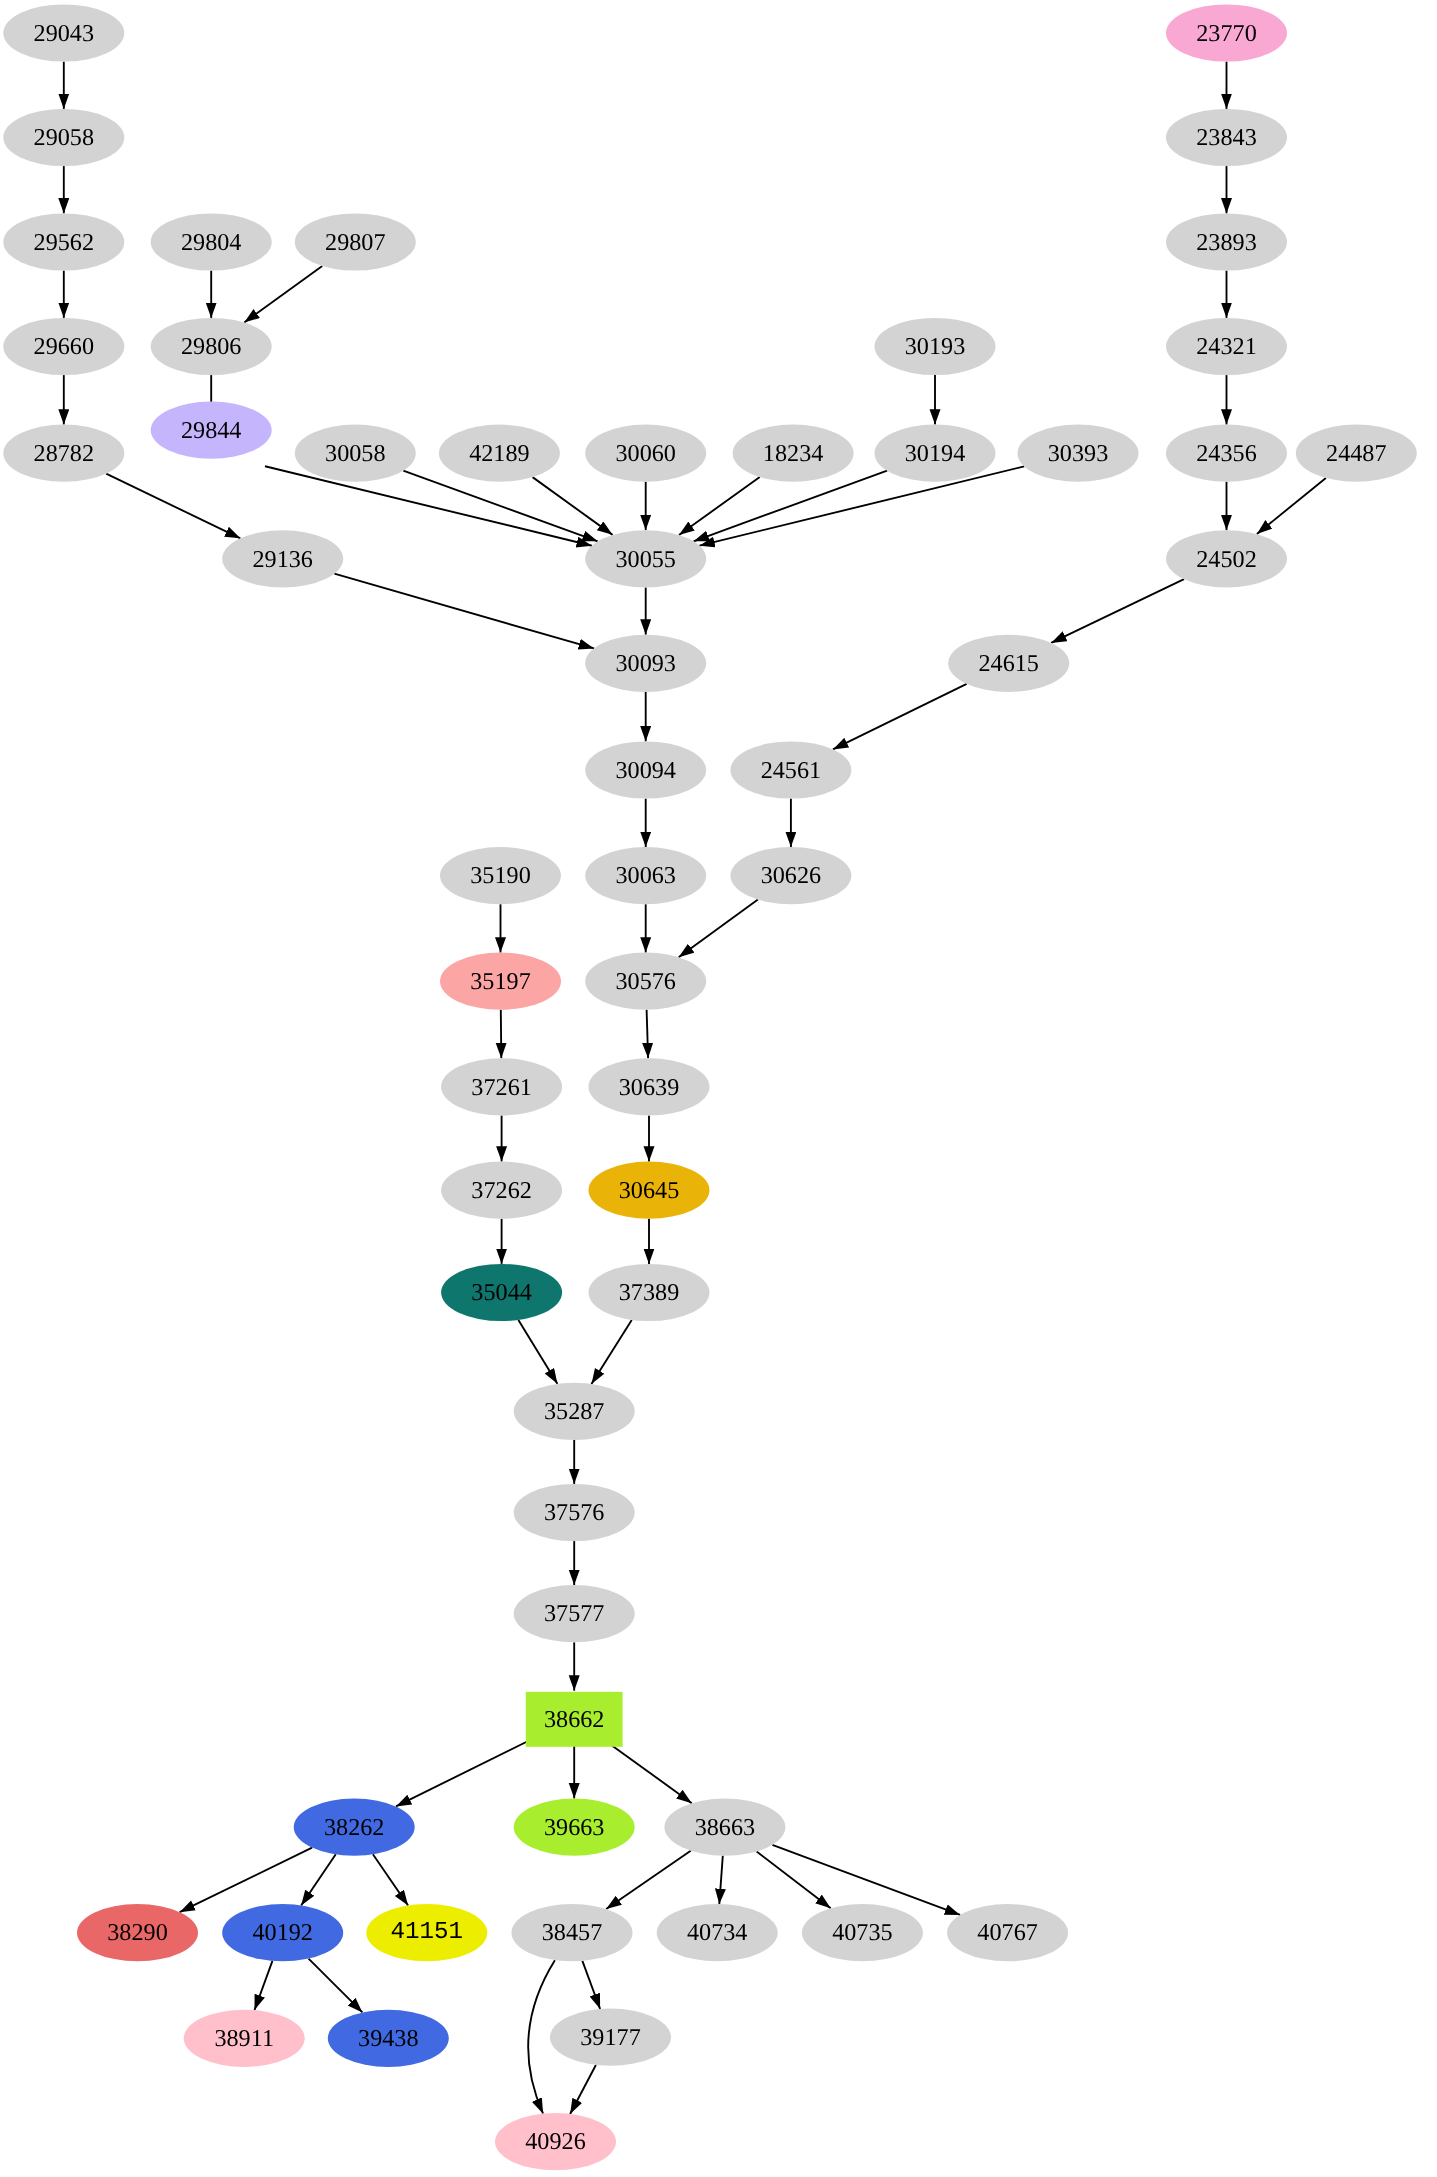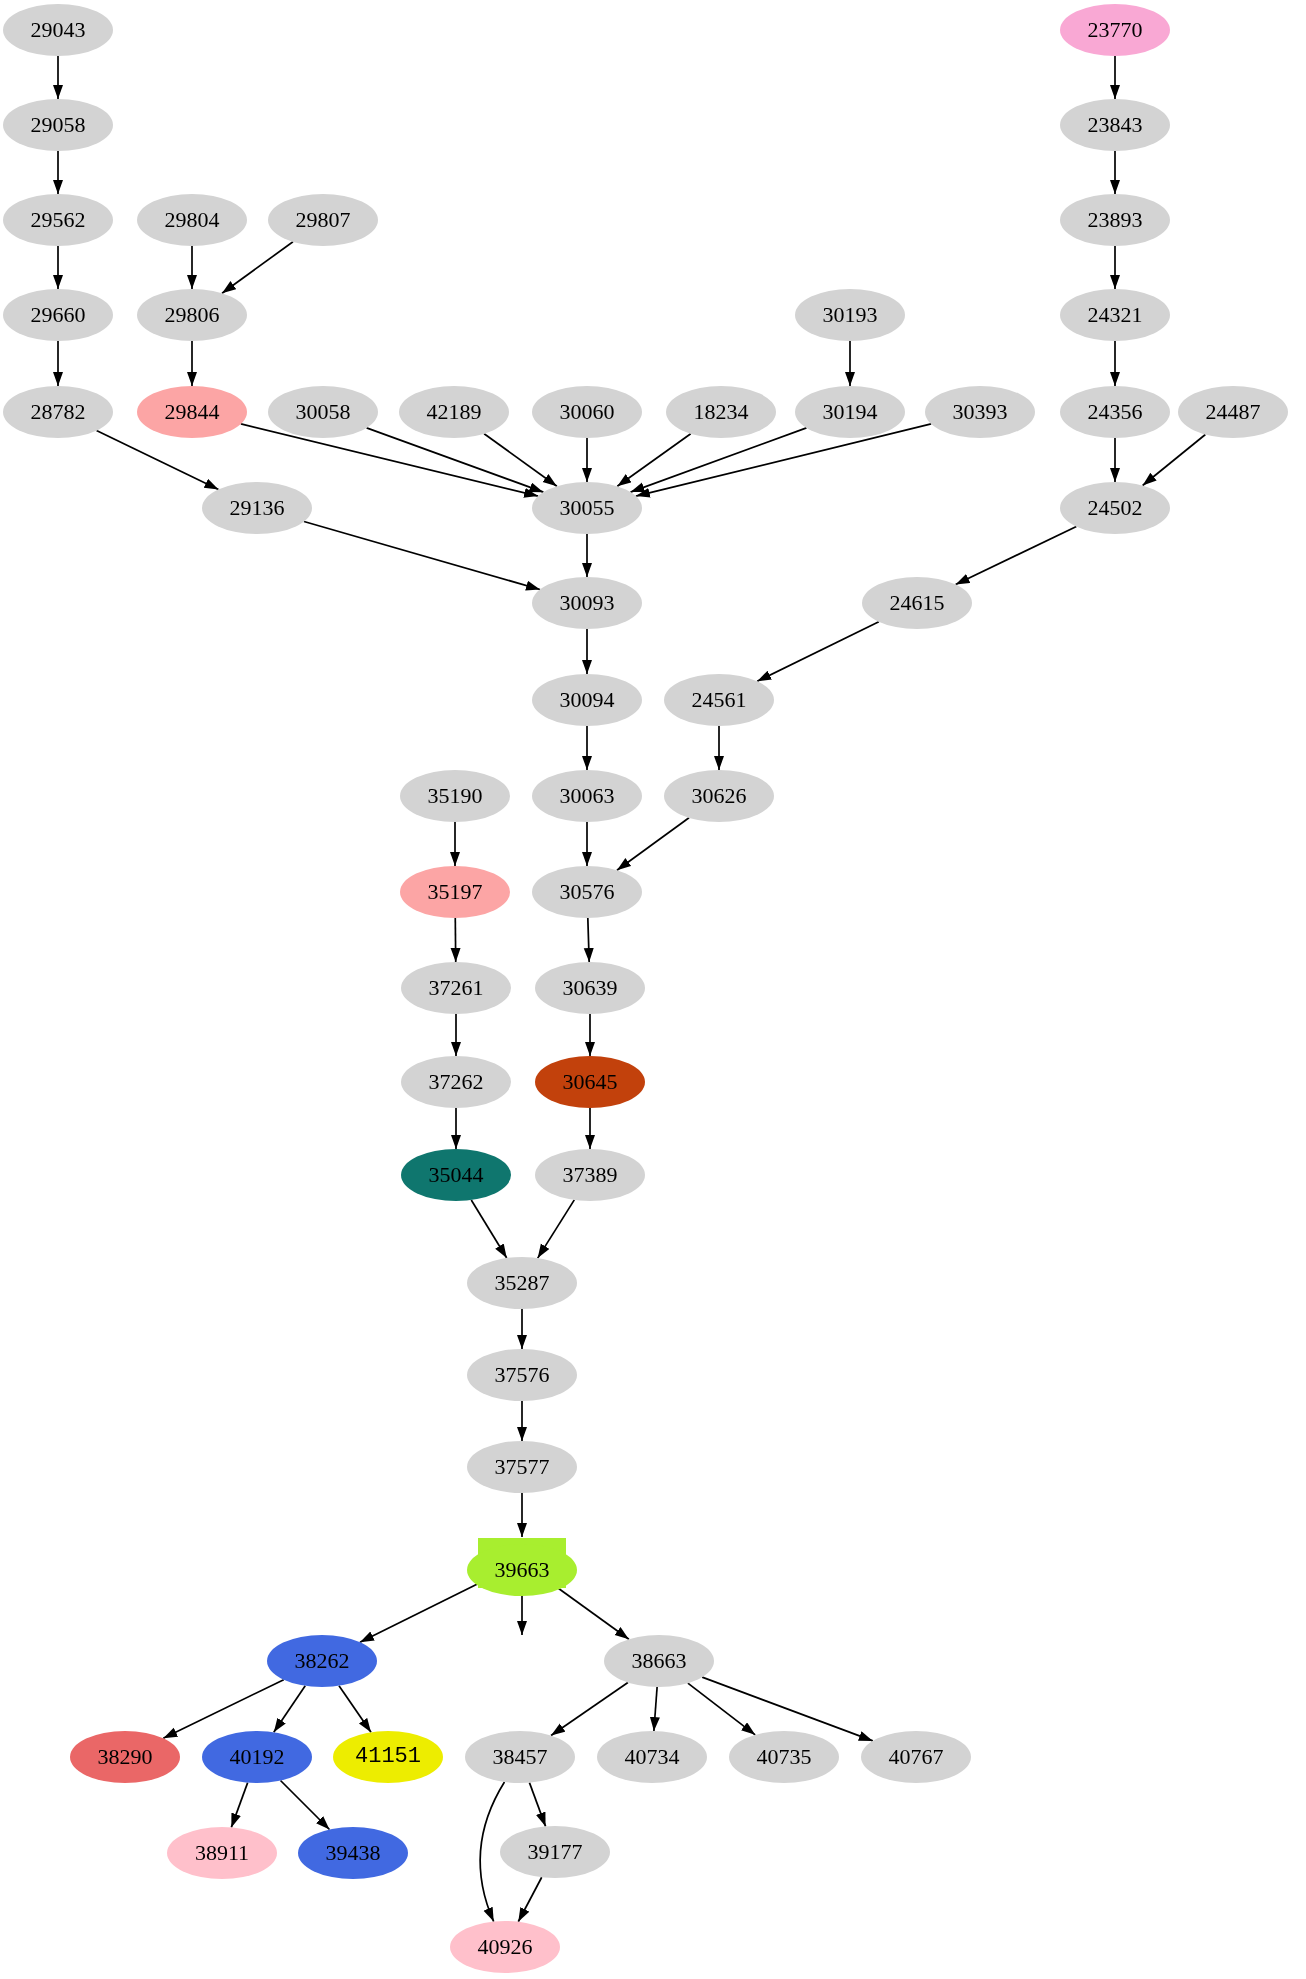--- a/index.html
+++ b/index.html
@@ -102,21 +102,21 @@
     <div class="node" style="left: 1060px; top: 99px; background: rgb(211, 211, 211);">23843</div>
     <div class="node" style="left: 3px; top: 194px; background: rgb(211, 211, 211);">29562</div>
     <div class="node" style="left: 137px; top: 194px; background: rgb(211, 211, 211);">29804</div>
     <div class="node" style="left: 268px; top: 194px; background: rgb(211, 211, 211);">29807</div>
     <div class="node" style="left: 1060px; top: 194px; background: rgb(211, 211, 211);">23893</div>
     <div class="node" style="left: 3px; top: 289px; background: rgb(211, 211, 211);">29660</div>
     <div class="node" style="left: 137px; top: 289px; background: rgb(211, 211, 211);">29806</div>
     <div class="node" style="left: 795px; top: 289px; background: rgb(211, 211, 211);">30193</div>
     <div class="node" style="left: 1060px; top: 289px; background: rgb(211, 211, 211);">24321</div>
     <div class="node" style="left: 3px; top: 386px; background: rgb(211, 211, 211);">28782</div>
-    <div class="node" style="left: 137px; top: 386px; background: #fca5a5;">29844</div>
+    <div class="node" style="left: 137px; top: 365px; background: #c4b5fd;">29844</div>
     <div class="node" style="left: 268px; top: 386px; background: rgb(211, 211, 211);">30058</div>
     <div class="node" style="left: 399px; top: 386px; background: rgb(211, 211, 211);">42189</div>
     <div class="node" style="left: 532px; top: 386px; background: rgb(211, 211, 211);">30060</div>
     <div class="node" style="left: 666px; top: 386px; background: rgb(211, 211, 211);">18234</div>
     <div class="node" style="left: 795px; top: 386px; background: rgb(211, 211, 211);">30194</div>
     <div class="node" style="left: 925px; top: 386px; background: rgb(211, 211, 211);">30393</div>
     <div class="node" style="left: 1060px; top: 386px; background: rgb(211, 211, 211);">24356</div>
     <div class="node" style="left: 1178px; top: 386px; background: rgb(211, 211, 211);">24487</div>
     <div class="node" style="left: 202px; top: 482px; background: rgb(211, 211, 211);">29136</div>
     <div class="node" style="left: 532px; top: 482px; background: rgb(211, 211, 211);">30055</div>
@@ -126,29 +126,29 @@
     <div class="node" style="left: 532px; top: 674px; background: rgb(211, 211, 211);">30094</div>
     <div class="node" style="left: 664px; top: 674px; background: rgb(211, 211, 211);">24561</div>
     <div class="node" style="left: 400px; top: 770px; background: rgb(211, 211, 211); text-align: right;">35190</div>
     <div class="node" style="left: 532px; top: 770px; background: rgb(211, 211, 211);">30063</div>
     <div class="node" style="left: 664px; top: 770px; background: rgb(211, 211, 211);">30626</div>
     <div class="node" style="left: 400px; top: 866px; background: #fca5a5;">35197</div>
     <div class="node" style="left: 532px; top: 866px; background: rgb(211, 211, 211);">30576</div>
     <div class="node" style="left: 401px; top: 962px; background: rgb(211, 211, 211);">37261</div>
     <div class="node" style="left: 535px; top: 962px; background: rgb(211, 211, 211);">30639</div>
     <div class="node" style="left: 401px; top: 1056px; background: rgb(211, 211, 211);">37262</div>
-    <div class="node" style="left: 535px; top: 1056px; background: #c2410c;">30645</div>
+    <div class="node" style="left: 535px; top: 1056px; background: #eab308;">30645</div>
     <div class="node" style="left: 401px; top: 1149px; background: #0f766e;">35044</div>
     <div class="node" style="left: 535px; top: 1149px; background: rgb(211, 211, 211);">37389</div>
     <div class="node" style="left: 467px; top: 1257px; background: rgb(211, 211, 211);">35287</div>
     <div class="node" style="left: 467px; top: 1349px; background: rgb(211, 211, 211);">37576</div>
     <div class="node" style="left: 467px; top: 1441px; background: rgb(211, 211, 211);">37577</div>
     <div class="node box" style="left: 478px; top: 1538px; background: rgb(168, 238, 47);">38662</div>
     <div class="node" style="left: 267px; top: 1635px; background: rgb(65, 105, 225);">38262</div>
-    <div class="node" style="left: 467px; top: 1544px; background: rgb(168, 238, 47);">39663</div>
+    <div class="node" style="left: 467px; top: 1635px; background: rgb(168, 238, 47);">39663</div>
     <div class="node" style="left: 604px; top: 1635px; background: rgb(211, 211, 211);">38663</div>
     <div class="node" style="left: 70px; top: 1731px; background: rgb(234, 103, 103);">38290</div>
     <div class="node" style="left: 202px; top: 1731px; background: rgb(65, 105, 225);">40192</div>
     <div class="node" style="left: 333px; top: 1731px; background: rgb(237, 237, 0); font-family: Liberation Mono, monospace;">41151</div>
     <div class="node" style="left: 465px; top: 1731px; background: rgb(211, 211, 211);">38457</div>
     <div class="node" style="left: 597px; top: 1731px; background: rgb(211, 211, 211);">40734</div>
     <div class="node" style="left: 729px; top: 1731px; background: rgb(211, 211, 211);">40735</div>
     <div class="node" style="left: 861px; top: 1731px; background: rgb(211, 211, 211);">40767</div>
     <div class="node" style="left: 167px; top: 1827px; background: rgb(255, 192, 203);">38911</div>
     <div class="node" style="left: 298px; top: 1827px; background: rgb(65, 105, 225);">39438</div>

